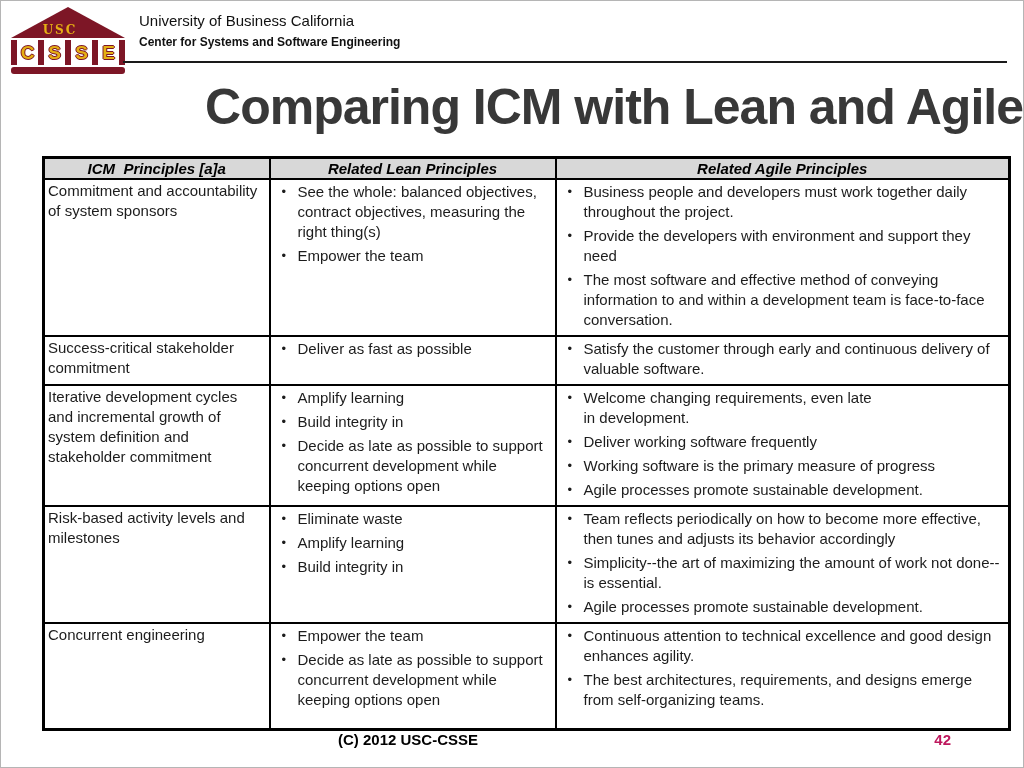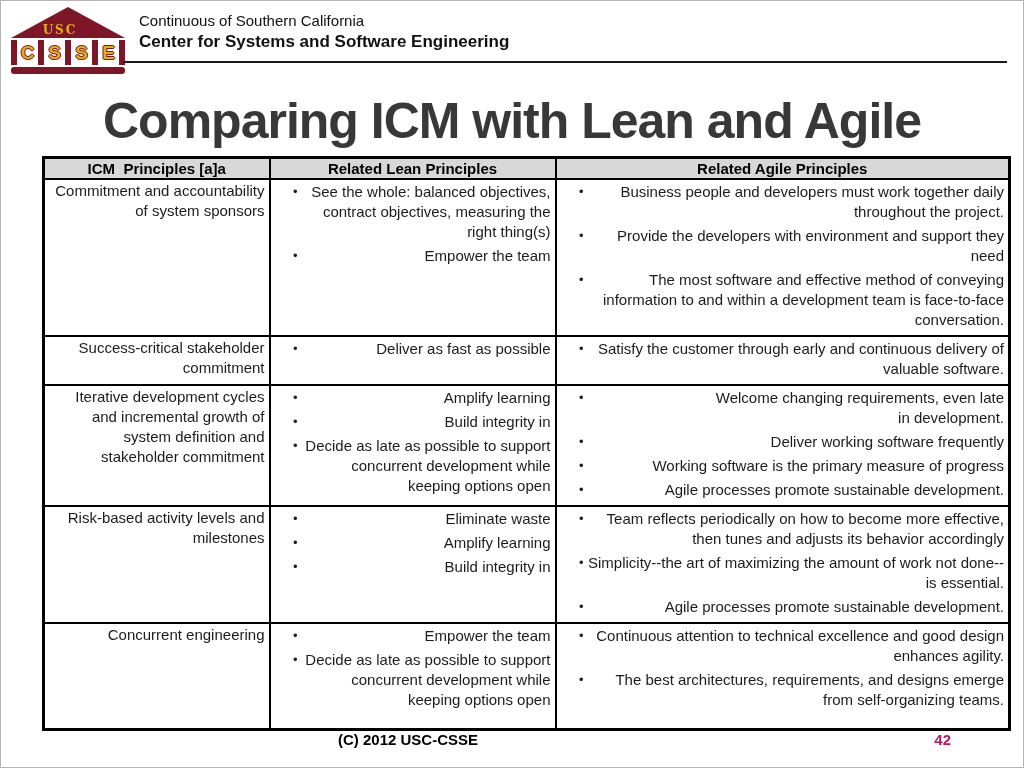--- a/index.html
+++ b/index.html
@@ -36,47 +36,46 @@
   .pillar{flex:0 0 6px;background:var(--maroon);}
   .logo-letter{
     flex:1;text-align:center;color:var(--gold);
     font-weight:bold;font-size:19px;line-height:25px;
     text-shadow:-1px 0 var(--maroon),1px 0 var(--maroon),0 -1px var(--maroon),0 1px var(--maroon);
   }
   .logo-base{margin-top:2px;height:7px;background:var(--maroon);border-radius:3px;}
 
   .org{position:absolute;left:138px;top:11px;color:#111;}
   .org-univ{font-size:15px;line-height:18px;}
-  .org-center{font-size:17px;font-weight:bold;line-height:20px;margin-top:2px;}
+  .org-center{font-size:12px;font-weight:bold;line-height:20px;margin-top:2px;}
   .header-rule{position:absolute;left:122px;top:60px;width:884px;height:2px;background:#1a1a1a;}
 
   
   .title{
-    position:absolute;top:92px;left:0;width:100%;text-align:center;
+    position:absolute;top:78px;left:0;width:100%;text-align:right;
     font-size:50px;font-weight:bold;letter-spacing:-1px;color:var(--title-gray);
     line-height:56px;margin:0;
   }
 
   
   table.cmp{
     position:absolute;left:41px;top:155px;width:966px;
     border-collapse:collapse;table-layout:fixed;
     border:3px solid #000;
   }
   col.c1{width:226px;} col.c2{width:286px;} col.c3{width:454px;}
   table.cmp th{
     border:2px solid #000;background:var(--header-bg);
     font-size:15px;font-weight:bold;color:#000;text-align:center;
-    padding:1px 2px;white-space:pre-wrap;height:21px;line-height:17px;
+    padding:1px 2px;white-space:pre-wrap;height:21px;line-height:17px;font-style:italic;
   }
   table.cmp td{
     border:2px solid #000;vertical-align:top;
     font-size:15px;line-height:20px;color:var(--ink);
     padding:1px 4px 1px 3px;
-    text-align:right;
   }
   tbody tr:nth-child(1){height:147px;}
   tbody tr:nth-child(2){height:41px;}
   tbody tr:nth-child(3){height:111px;}
   tbody tr:nth-child(4){height:87px;}
   tbody tr:nth-child(5){height:106px;}
   .icm-cell{padding-right:8px;}
   ul.bullets{margin:1px 0 0;padding:0;list-style:none;}
   ul.bullets li{display:flex;margin:0 0 4px;}
   ul.bullets .bullet{flex:0 0 24px;padding-left:8px;font-size:13px;line-height:20px;}
@@ -110,21 +109,21 @@
       <div class="pillar"></div>
       <div class="logo-letter">S</div>
       <div class="pillar"></div>
       <div class="logo-letter">E</div>
       <div class="pillar"></div>
     </div>
     <div class="logo-base"></div>
   </div>
 
   <div class="org">
-    <div class="org-univ">Continuous of Southern California</div>
+    <div class="org-univ">University of Business California</div>
     <div class="org-center">Center for Systems and Software Engineering</div>
   </div>
   <div class="header-rule"></div>
 
   <h1 class="title">Comparing ICM with Lean and Agile</h1>
 
   <table class="cmp">
     <colgroup>
         <col class="c1">
         <col class="c2">

